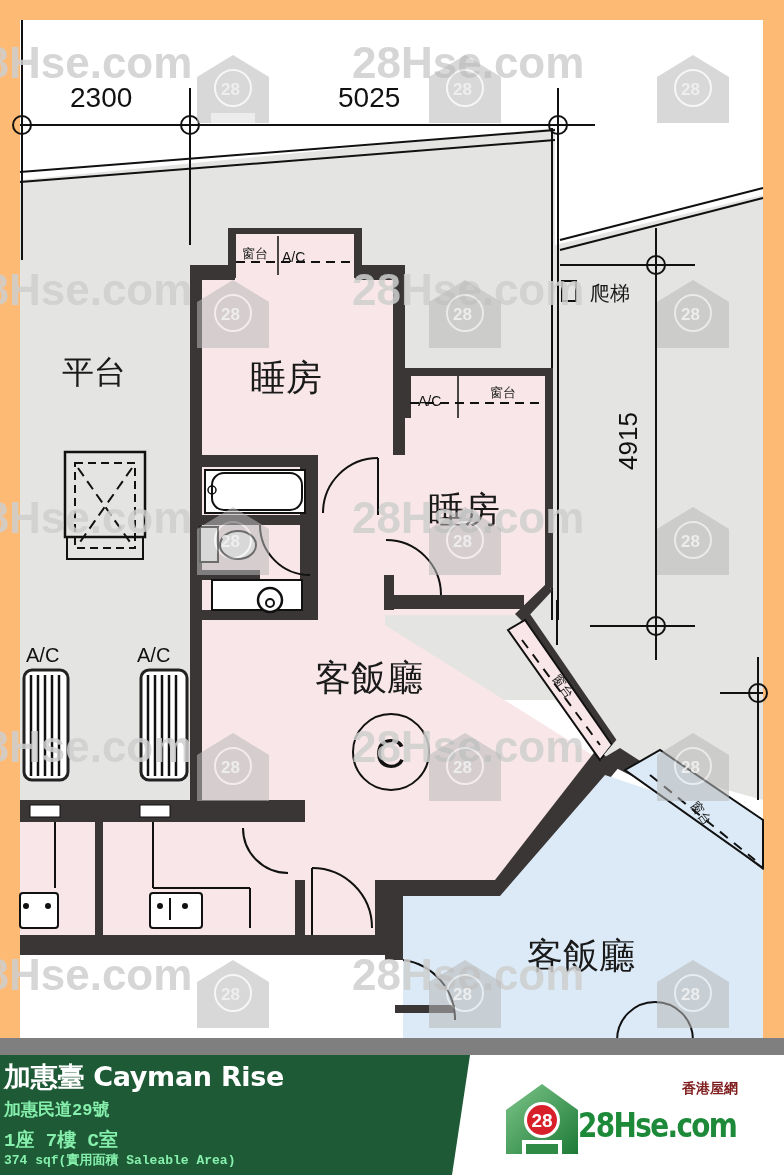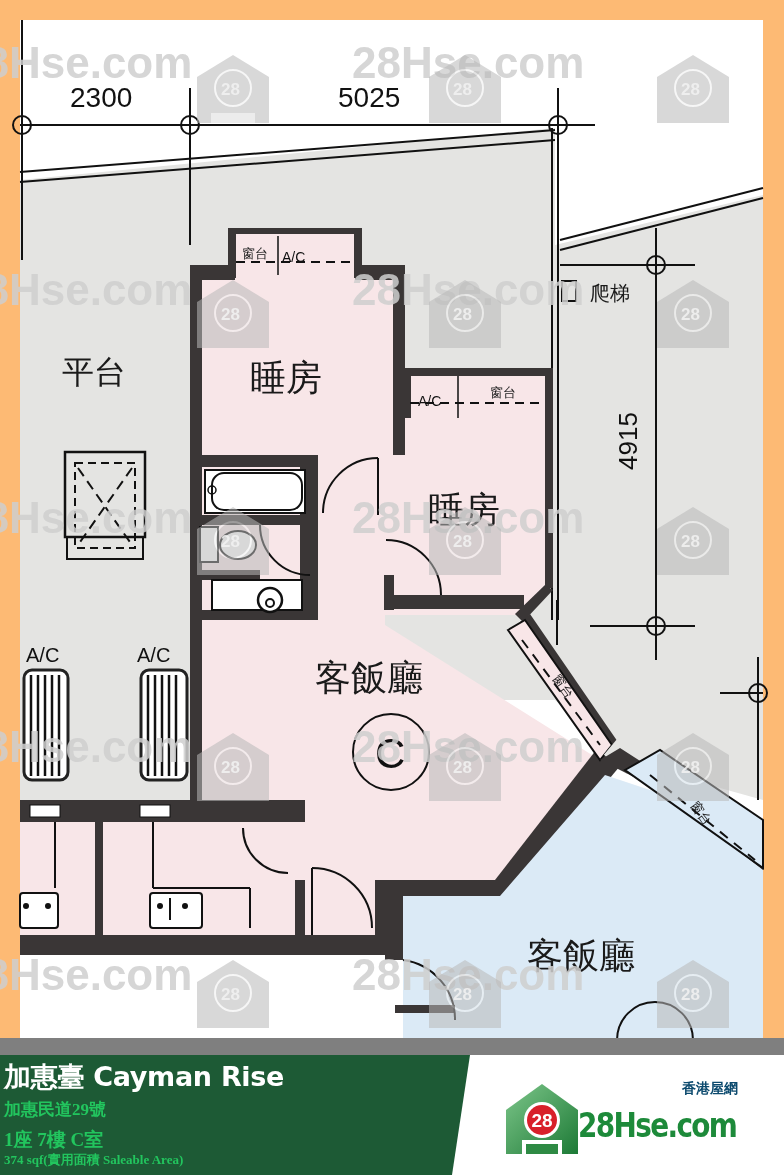--- a/index.html
+++ b/index.html
@@ -26,34 +26,34 @@
       position: absolute; left: 0; top: 0; width: 478px; height: 120px;
       background: #1d5a35;
       clip-path: polygon(0 0, 470px 0, 452px 120px, 0 120px);
     }
     .f-title {
       position: absolute; left: 4px; top: 4px;
       color: #fff; font-family: "DejaVu Sans", sans-serif;
       font-size: 27px; font-weight: bold; letter-spacing: -0.3px;
     }
     .f-line {
-      position: absolute; left: 4px; color: #22c55e;
-      font-family: Liberation Serif, serif; font-weight: bold;
+      position: absolute; left: 4px; color: #86efac;
+      font-family: Liberation Mono, monospace; font-weight: bold;
     }
     .f-addr { top: 43px; font-size: 17px; }
     .f-unit { top: 72px; font-size: 19px; }
     .f-area { top: 96px; font-size: 13px; }
 
     #brand {
       position: absolute; left: 500px; top: 20px; width: 260px; height: 90px;
     }
     .brand-cn {
       position: absolute; right: 22px; top: 5px;
       font-family: "DejaVu Sans", sans-serif; font-size: 14px; font-weight: bold;
-      color: #0c4a6e;
+      color: #7f1d1d;
     }
     .brand-name {
       position: absolute; left: 78px; top: 30px;
       font-family: "DejaVu Sans", sans-serif; font-weight: bold;
       font-size: 34px; color: #1d8a3a; letter-spacing: -2px;
       transform: scaleX(0.82); transform-origin: left center;
     }
   </style>
 </head>
 <body>

